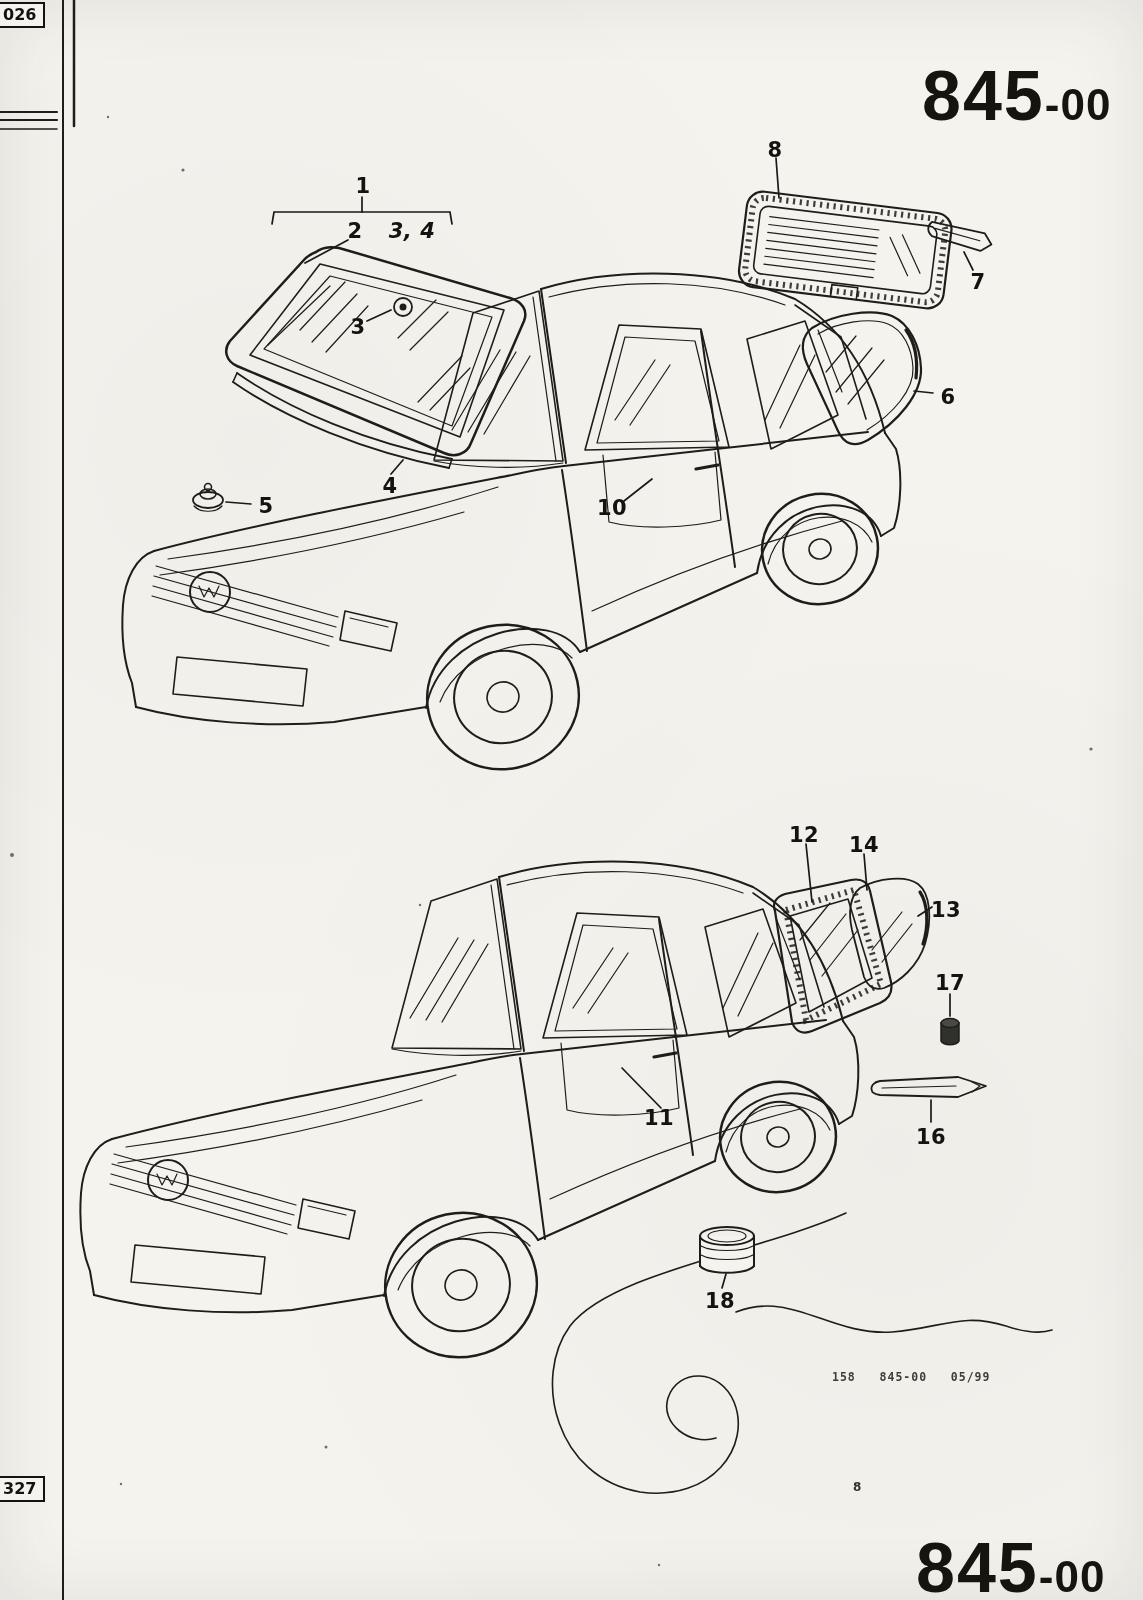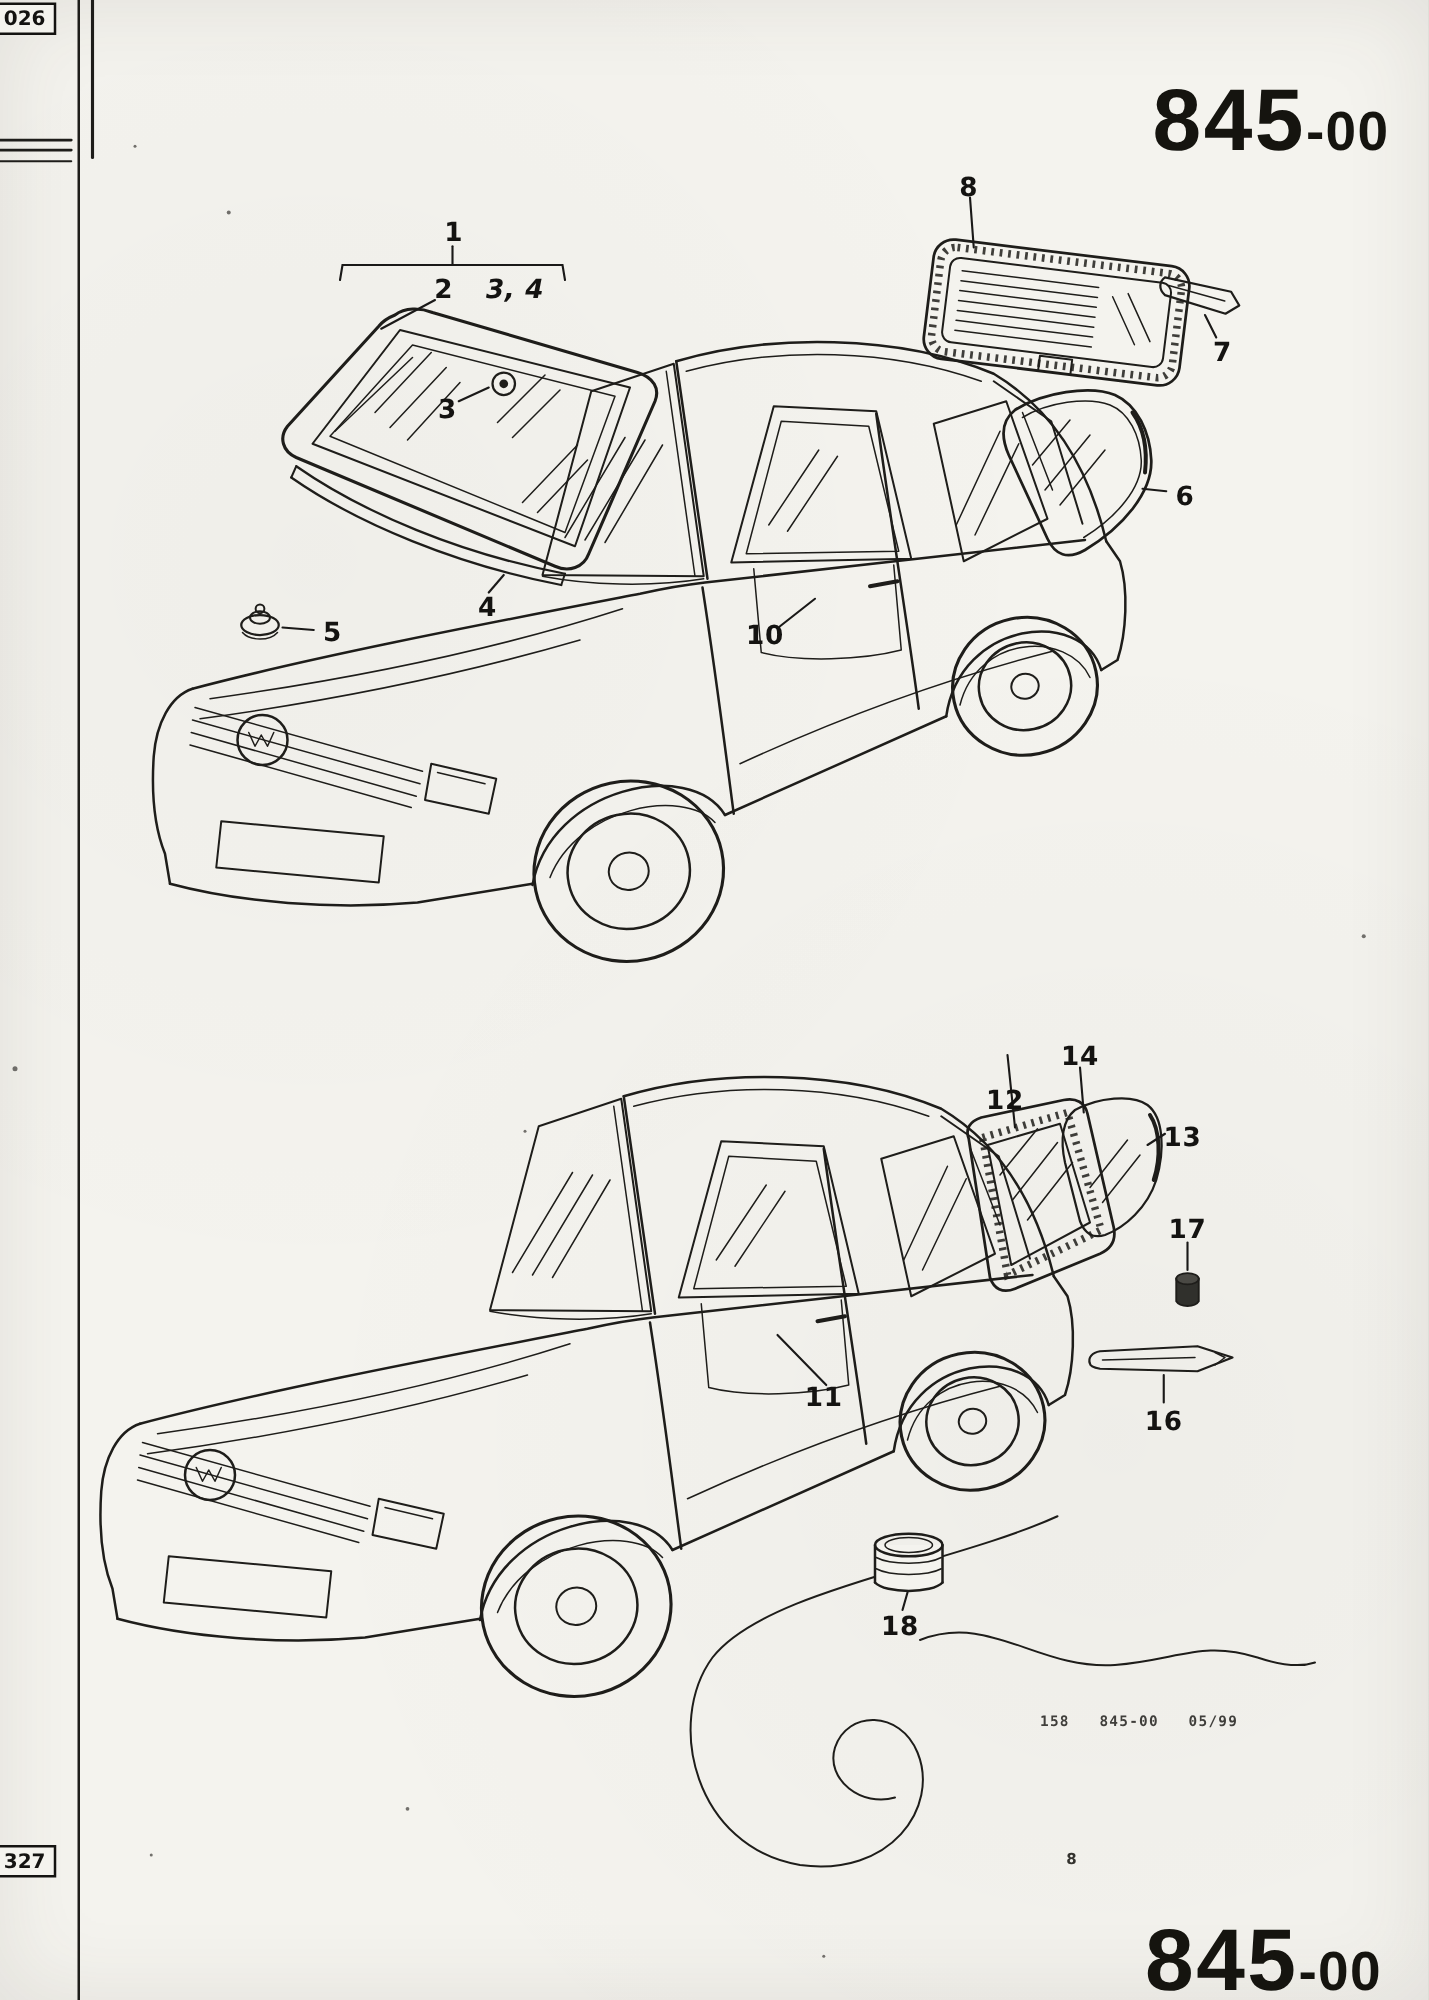--- a/index.html
+++ b/index.html
@@ -255,20 +255,20 @@
   <div class="callout" style="left:412px;top:231px;font-style:italic;">3, 4</div>
   <div class="callout" style="left:358px;top:327px;">3</div>
   <div class="callout" style="left:390px;top:486px;">4</div>
   <div class="callout" style="left:266px;top:506px;">5</div>
   <div class="callout" style="left:948px;top:397px;">6</div>
   <div class="callout" style="left:978px;top:282px;">7</div>
   <div class="callout" style="left:775px;top:150px;">8</div>
   <div class="callout" style="left:612px;top:508px;">10</div>
 
   <div class="callout" style="left:659px;top:1118px;">11</div>
-  <div class="callout" style="left:804px;top:880px;">12</div>
+  <div class="callout" style="left:804px;top:835px;">12</div>
   <div class="callout" style="left:946px;top:910px;">13</div>
   <div class="callout" style="left:864px;top:845px;">14</div>
   <div class="callout" style="left:931px;top:1137px;">16</div>
   <div class="callout" style="left:950px;top:983px;text-align:right;">17</div>
   <div class="callout" style="left:720px;top:1301px;">18</div>
 
 </div>
 
 </body></html>

